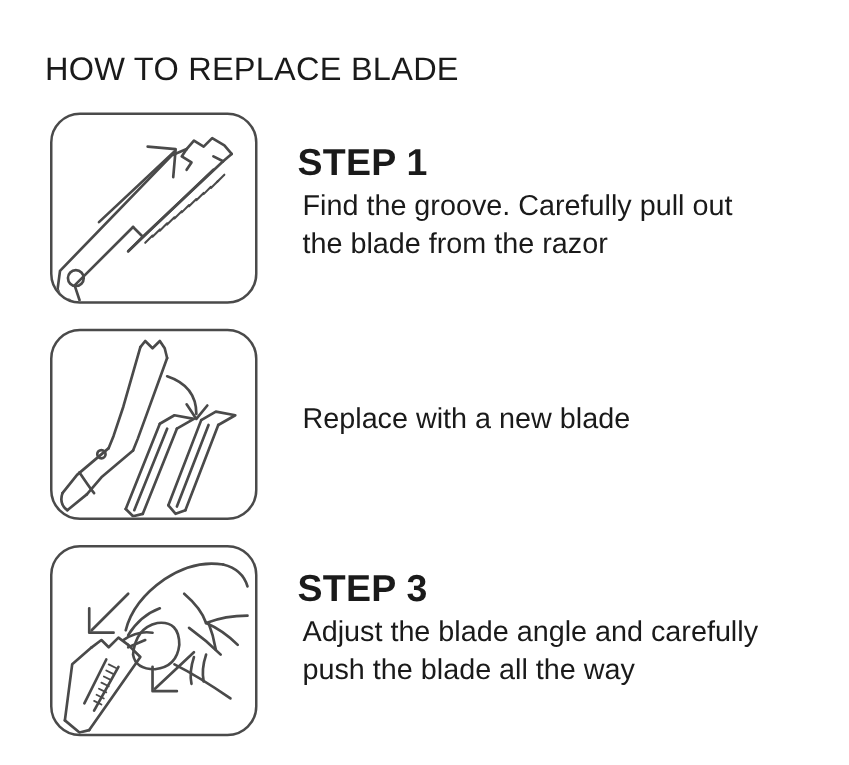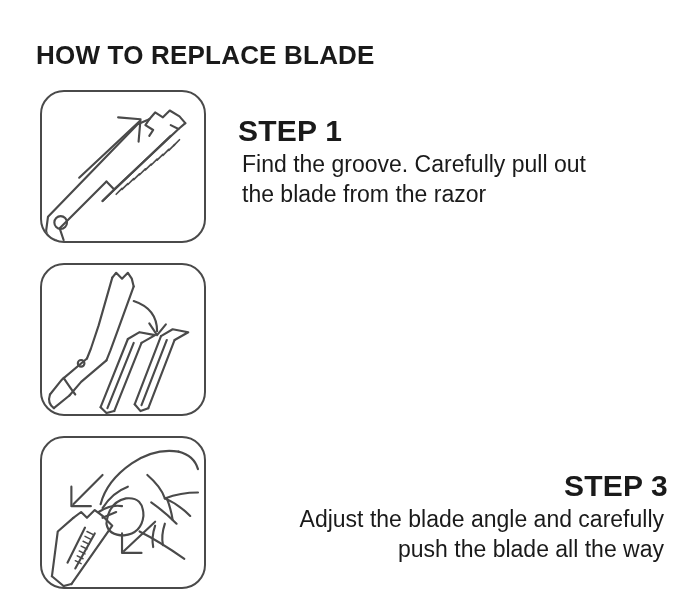--- a/index.html
+++ b/index.html
@@ -16,21 +16,21 @@
     font-family: "Liberation Sans", sans-serif;
     color: #1a1a1a;
     -webkit-font-smoothing: antialiased;
   }
 
   #page-title {
     position: absolute;
     left: 36px;
     top: 40px;
     font-size: 26px;
-    font-weight: bold;
+    font-weight: normal;
     letter-spacing: 0.2px;
     color: #1a1a1a;
     white-space: nowrap;
   }
 
   .step-row {
     position: absolute;
     left: 0;
     width: 679px;
   }
@@ -56,21 +56,21 @@
     height: 100%;
   }
 
   .text-block {
     position: absolute;
     left: 238px;
     width: 430px;
   }
   .text-block.t0 { top: 27px; }
   .text-block.t1 { top: 52px; }
-  .text-block.t2 { top: 36px; text-align: right; }
+  .text-block.t2 { top: 22px; }
 
   .step-label {
     font-size: 30px;
     font-weight: bold;
     line-height: 28px;
     color: #1a1a1a;
     margin: 0 0 3px 0;
     letter-spacing: 0.2px;
   }
   .step-desc {
@@ -165,20 +165,21 @@
         <path d="M 122 73 L 134 66 L 150 69 L 136 77"></path>
         <path d="M 122 73 L 95 143"></path>
         <path d="M 136 77 L 109 147"></path>
         <path d="M 95 143 L 101 150 L 109 147"></path>
         <path d="M 128 77 L 102 144"></path>
       </g>
     </svg>
   </div>
 
   <div class="text-block t1">
+    <p class="step-desc">Replace with a new blade</p>
   </div>
 </div>
 
 <div class="step-row r2">
 
   <div class="panel">
     <svg viewBox="0 0 166 153" xmlns="http://www.w3.org/2000/svg">
       <g fill="none" stroke="#4a4a4a" stroke-width="2.2" stroke-linecap="round" stroke-linejoin="round">
 
         <path d="M 32 82 L 40 76 L 46 82 L 54 74 L 62 80"></path>

